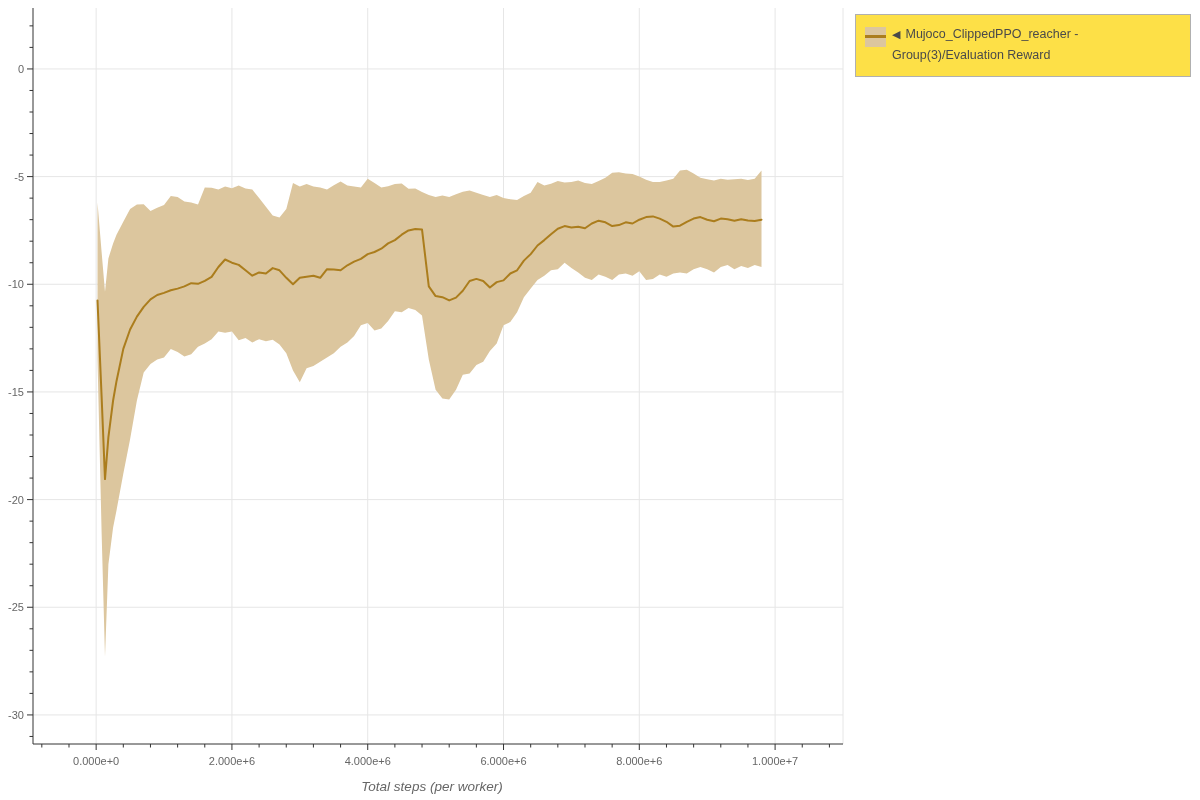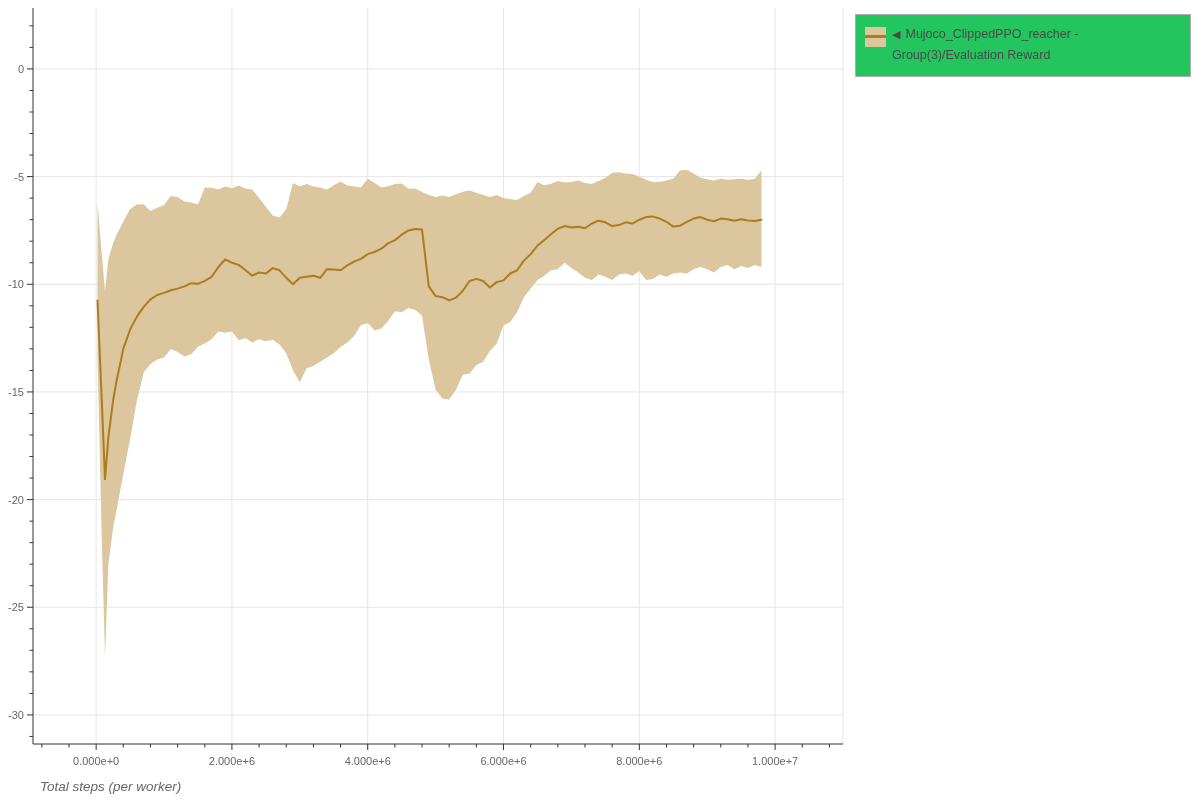--- a/index.html
+++ b/index.html
@@ -1,23 +1,23 @@
 <!DOCTYPE html>
 <html><head>
 <meta charset="utf-8">
 <style>
   html,body{margin:0;padding:0;background:#ffffff;}
   body{width:1200px;height:800px;overflow:hidden;font-family:"Liberation Sans",sans-serif;}
   #stage{position:relative;width:1200px;height:800px;background:#fff;}
   #chart-svg{position:absolute;left:0;top:0;}
   .tick-label{font-size:11px;}
-  .axis-title{position:absolute;left:40px;top:779px;width:810px;text-align:left;
+  .axis-title{position:absolute;left:27px;top:779px;width:810px;text-align:center;
               font-size:13.5px;font-style:italic;}
   .legend{position:absolute;left:855px;top:14px;width:336px;box-sizing:border-box;
-          background:#22c55e;display:flex;align-items:flex-start;gap:6px;
+          background:#fde047;display:flex;align-items:flex-start;gap:6px;
           padding:9px 8px 10px 9px;}
   .legend-swatch{width:21px;height:20px;flex:0 0 auto;position:relative;margin-top:3px;}
   .legend-swatch .mid-line{position:absolute;left:0;right:0;top:8px;height:3px;}
   .legend-text{font-size:12.5px;line-height:21px;}
   .legend-arrow{margin-right:5px;font-size:11px;}
 </style>
 </head>
 <body>
 
 <div id="stage">

